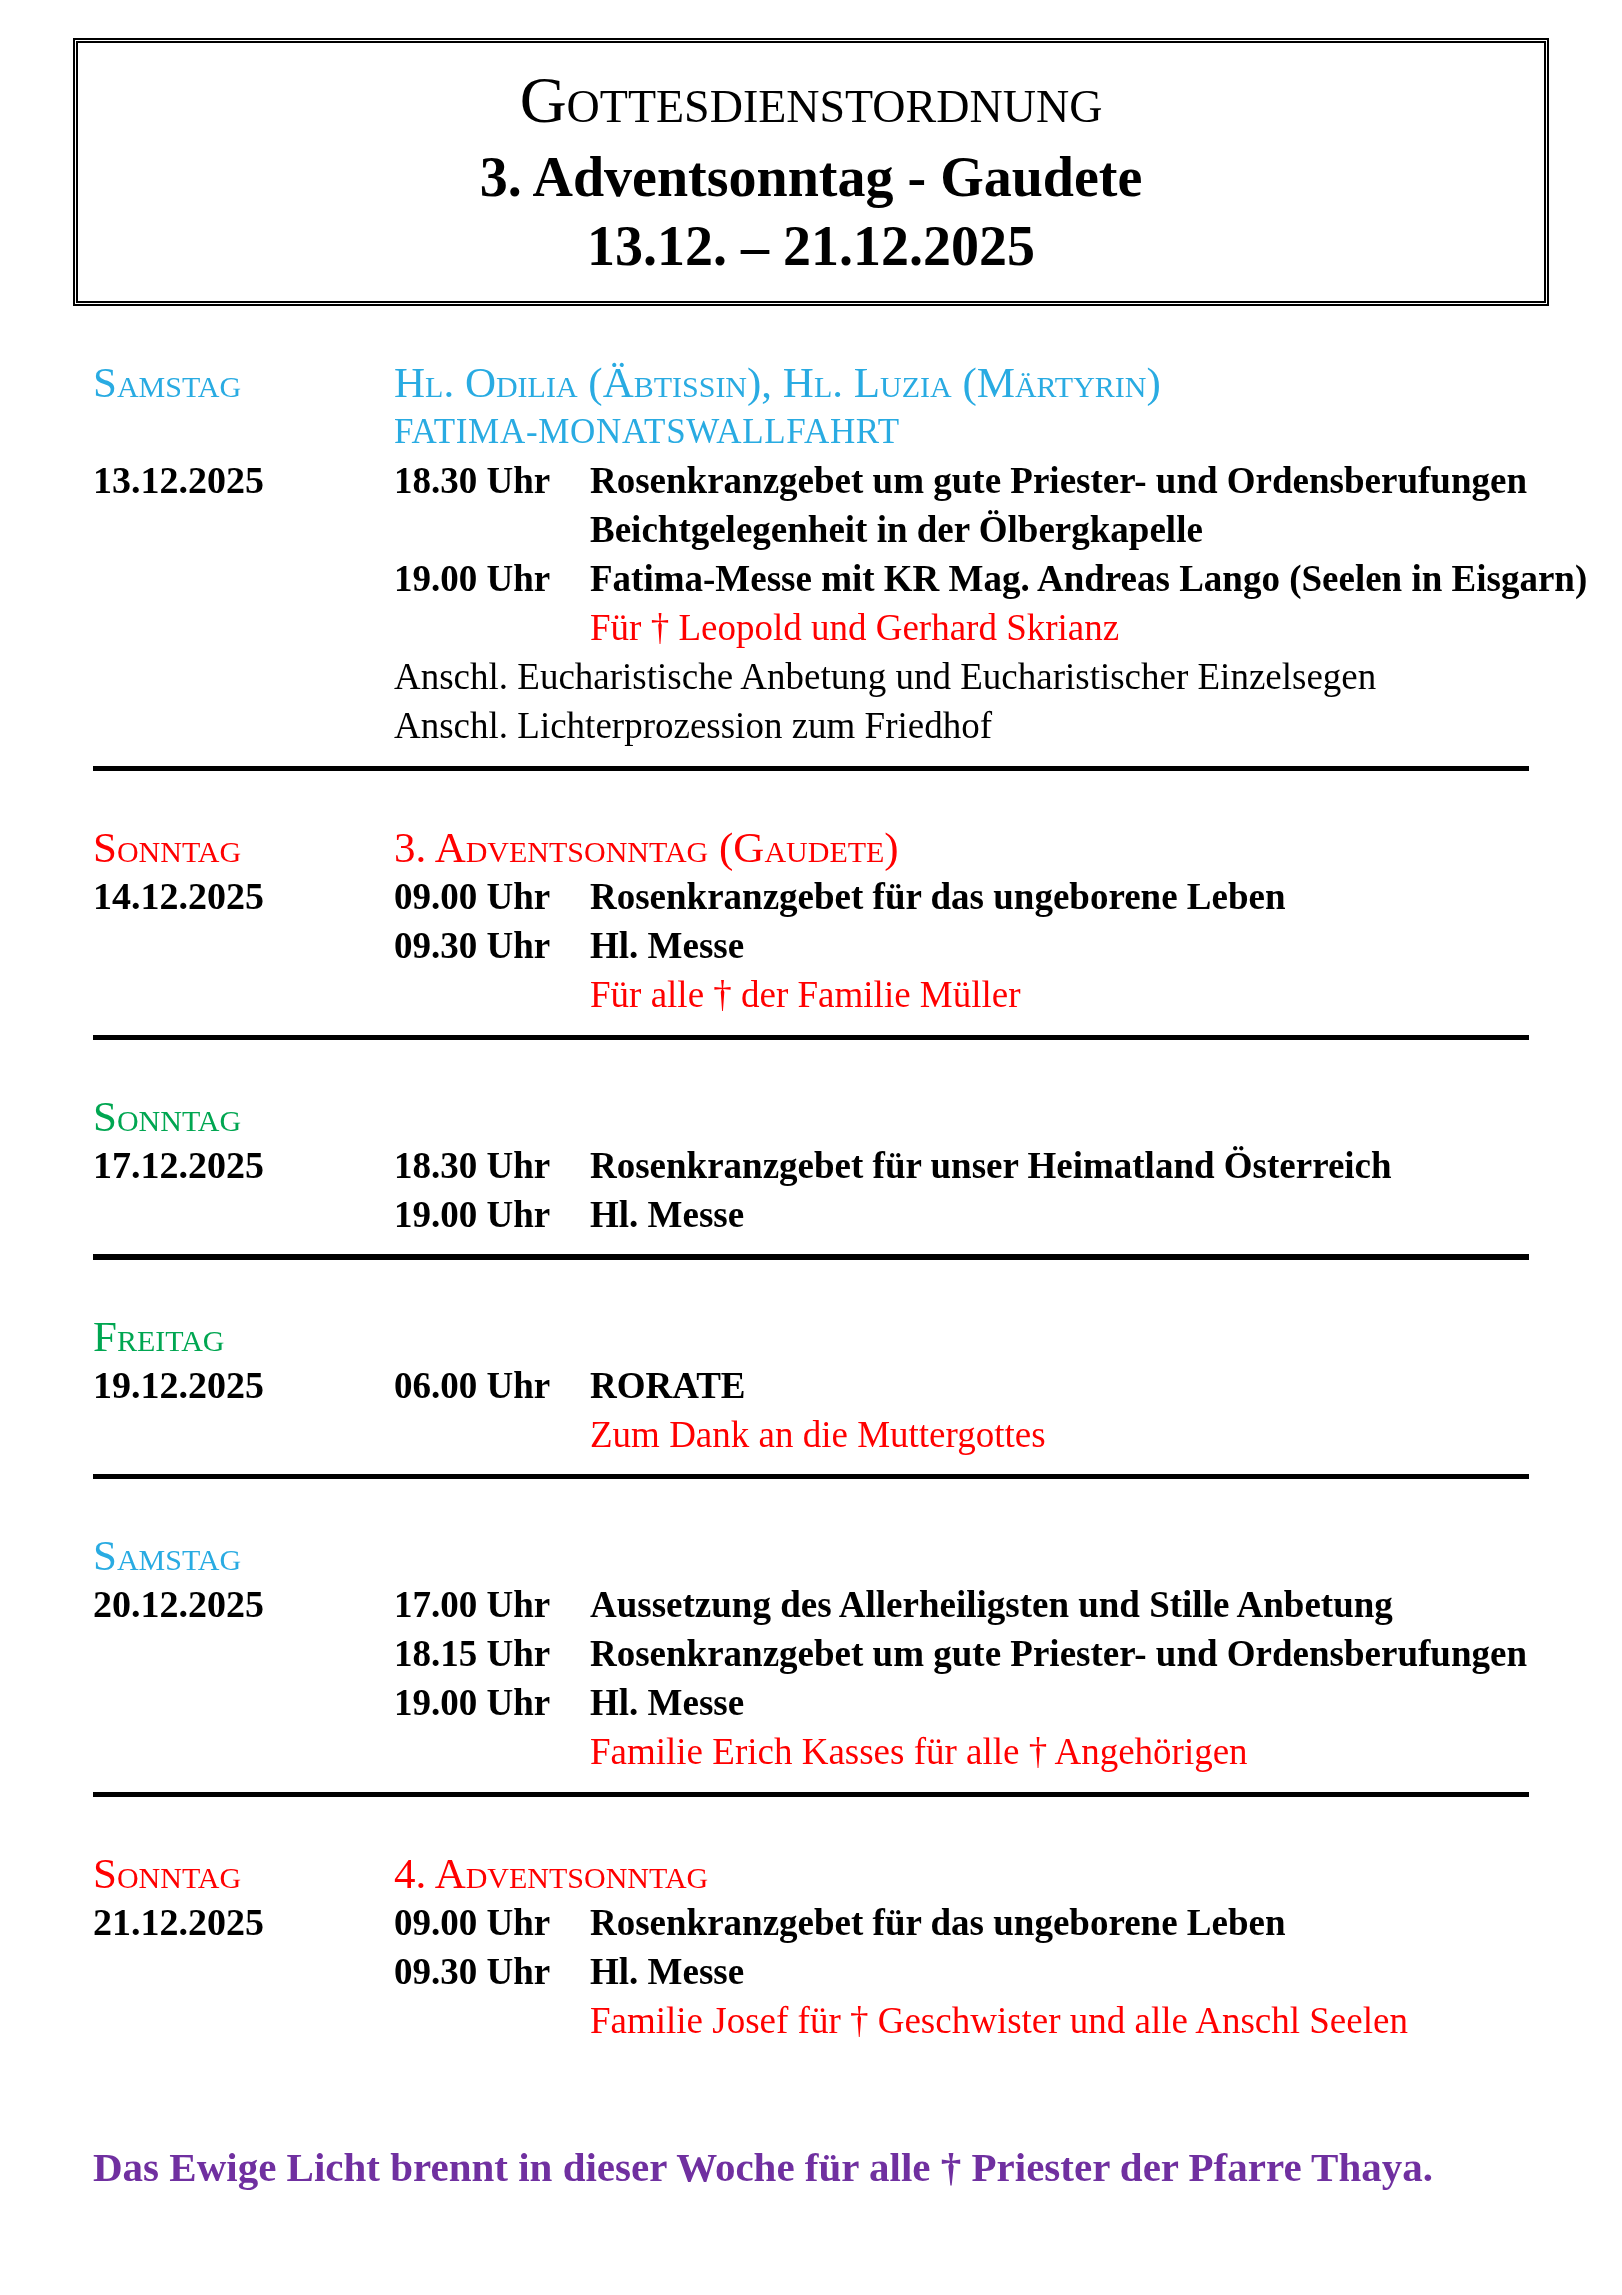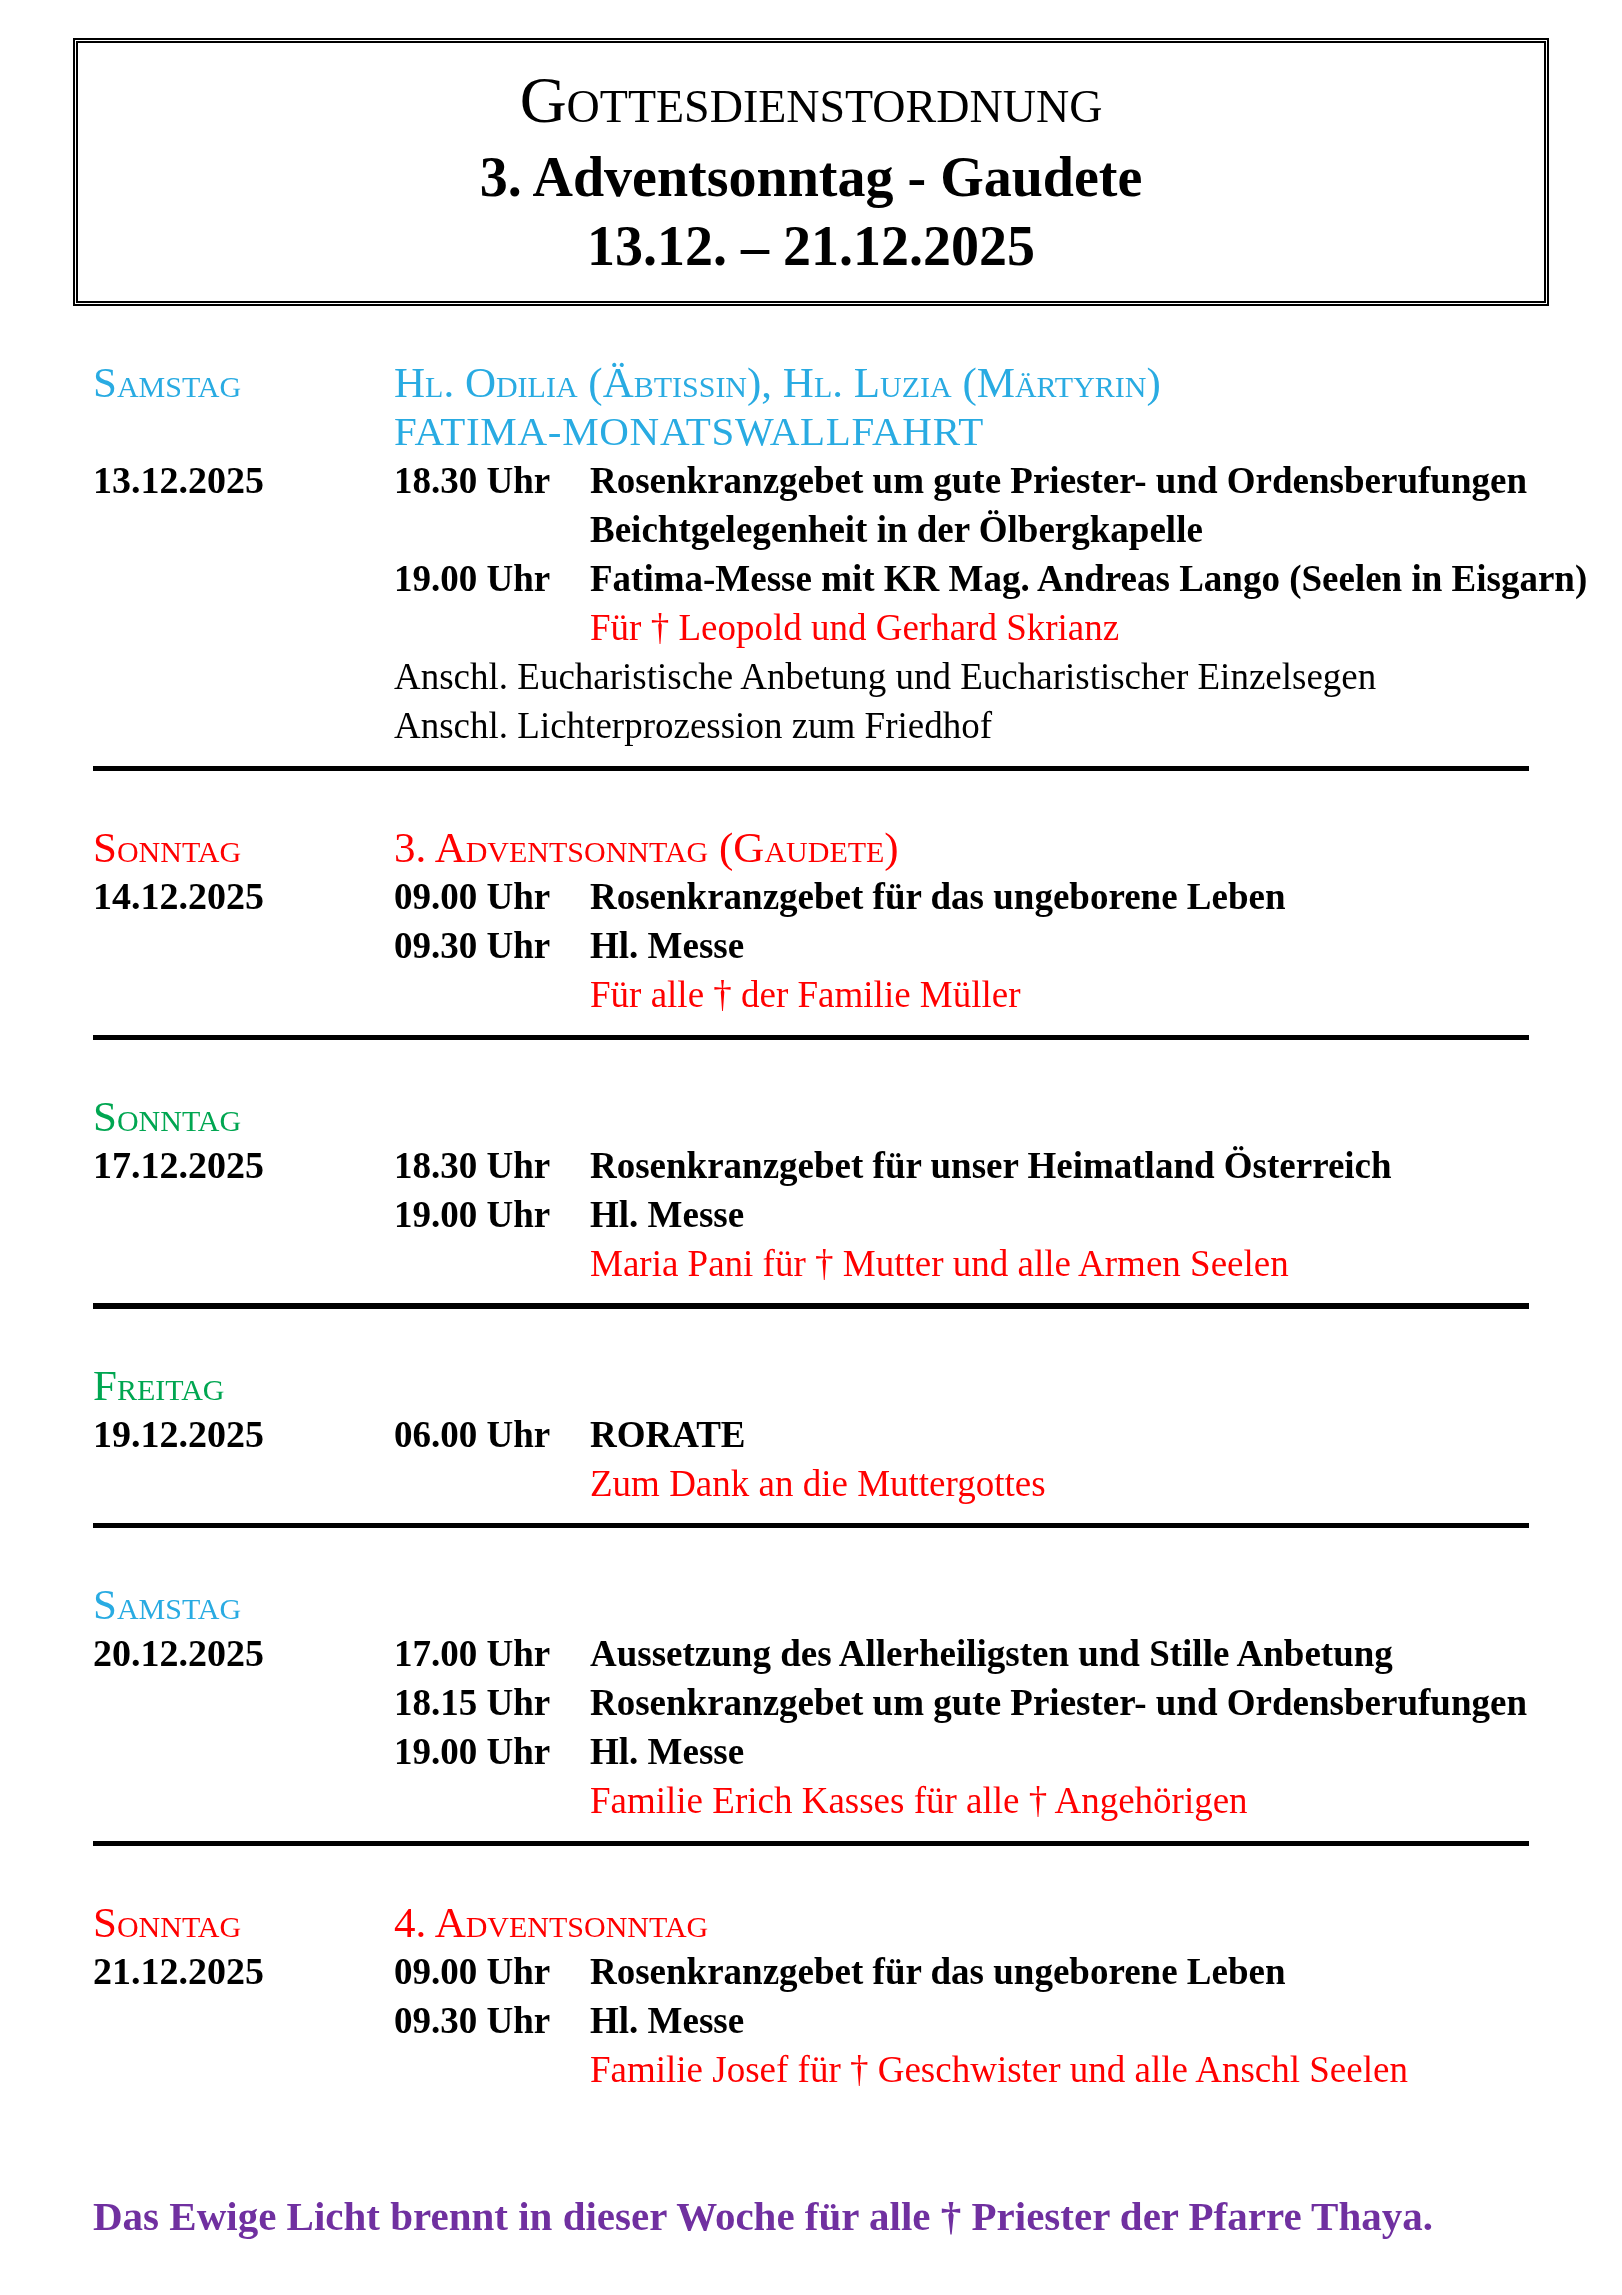--- a/index.html
+++ b/index.html
@@ -56,21 +56,21 @@
     font-size:43px;
     font-variant-caps:small-caps;
     font-weight:400;
   }
   .sechead{
     font-size:43px;
     font-variant-caps:small-caps;
     font-weight:400;
   }
   .sechead2{
-    font-size:41px;
+    font-size:35px;
     font-weight:400;
     letter-spacing:0.7px;
   }
   .date{font-size:38px;font-weight:700;}
   .time{font-size:37px;font-weight:700;}
   .etext{font-size:37px;font-weight:700;}
   .intention{font-size:37px;font-weight:400;color:#FF0000;}
   .note{font-size:37px;font-weight:400;}
   .divider{
     height:5.2px;
@@ -158,23 +158,20 @@
         <div class="row">
           <div class="cell col1 date">17.12.2025</div>
           <div class="cell col2 time">18.30 Uhr</div>
           <div class="cell col3 etext">Rosenkranzgebet für unser Heimatland Österreich</div>
         </div>
         <div class="row">
           <div class="cell col1 date"></div>
           <div class="cell col2 time">19.00 Uhr</div>
           <div class="cell col3 etext">Hl. Messe</div>
         </div>
-        <div class="row">
-          <div class="cell col3 intention" style="color: rgb(255, 0, 0);">Maria Pani für † Mutter und alle Armen Seelen</div>
-        </div>
         <div class="divider"></div>
       </div>
       <div class="section">
         <div class="row">
           <div class="cell col1 day" style="color: rgb(0, 166, 81);">Freitag</div>
         </div>
         <div class="row">
           <div class="cell col1 date">19.12.2025</div>
           <div class="cell col2 time">06.00 Uhr</div>
           <div class="cell col3 etext">RORATE</div>

